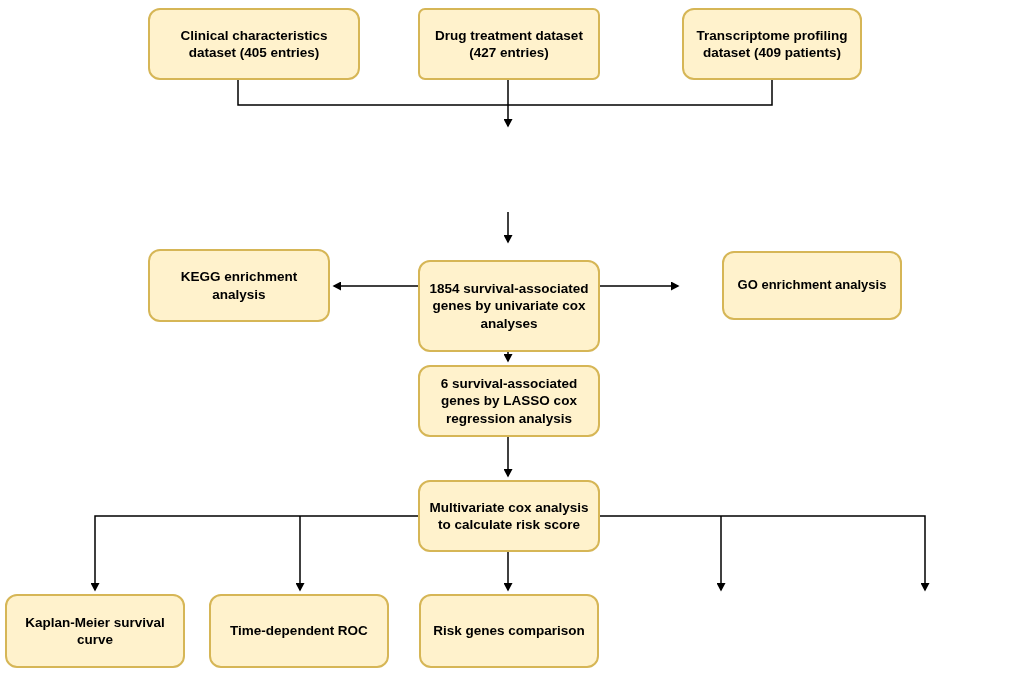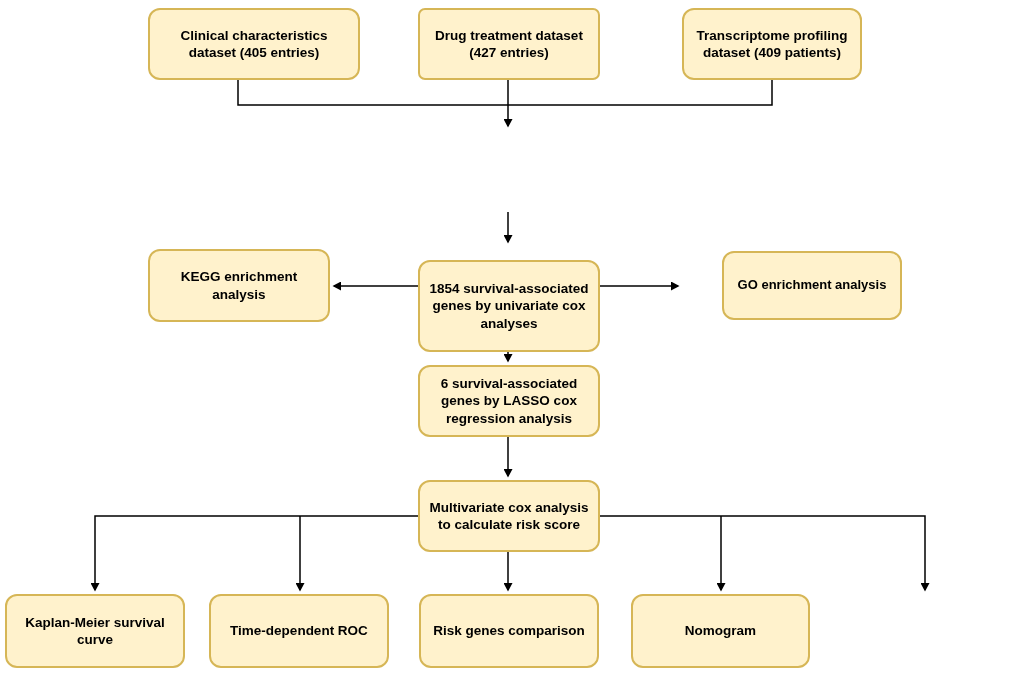--- a/index.html
+++ b/index.html
@@ -120,17 +120,14 @@
   </div>
   <div class="node n-km">
     <span>Kaplan-Meier survival curve</span>
   </div>
   <div class="node n-roc">
     <span>Time-dependent ROC</span>
   </div>
   <div class="node n-risk">
     <span>Risk genes comparison</span>
   </div>
-  <div class="node n-nomogram">
-    <span>Nomogram</span>
-  </div>
 
 </div>
 
 </body></html>

